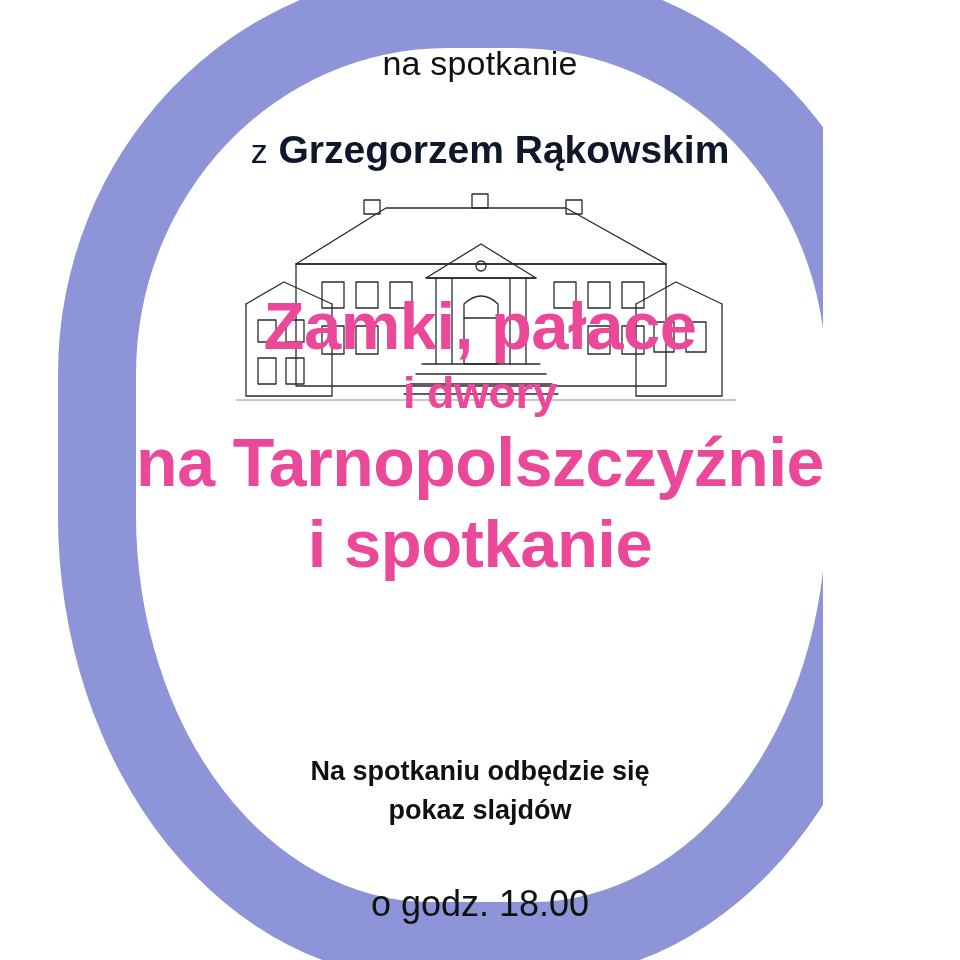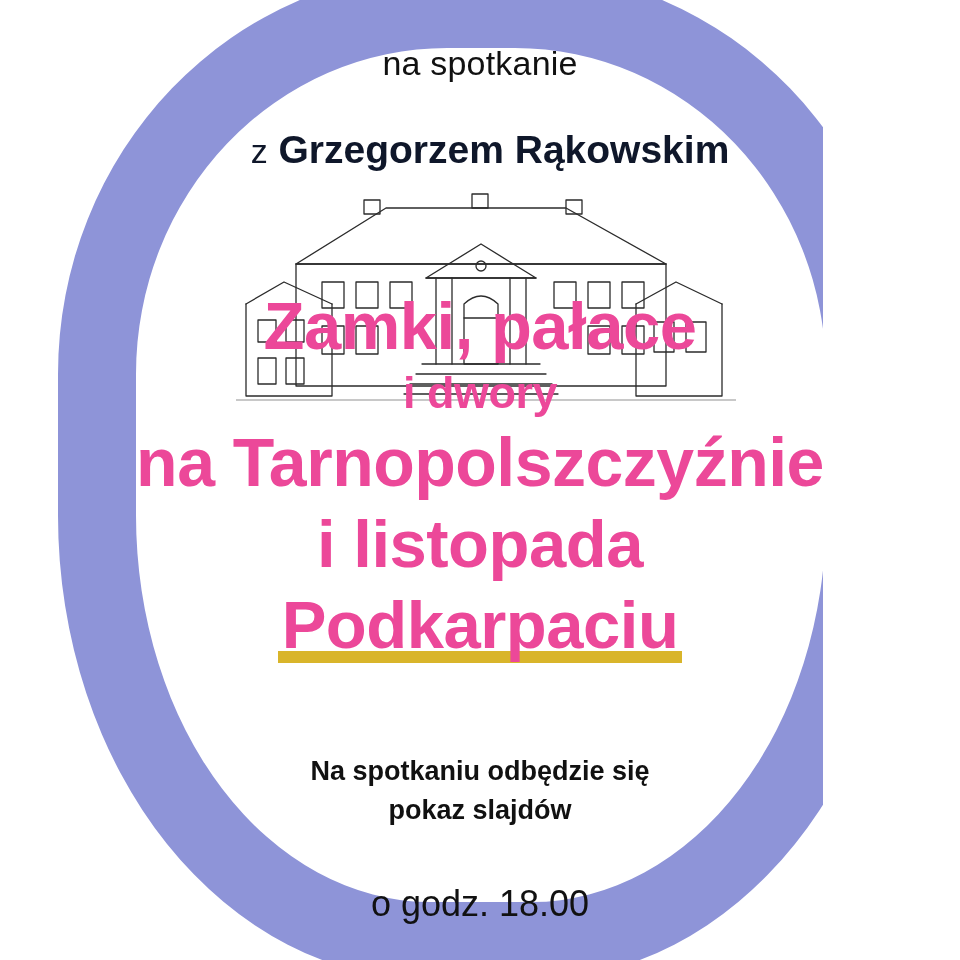--- a/index.html
+++ b/index.html
@@ -199,24 +199,21 @@
 
     <div class="line-guest">
       <span class="z-prefix">z</span>
       <span>Grzegorzem Rąkowskim</span>
     </div>
 
     <div class="title-block">
       <div class="title-line t1">Zamki, pałace</div>
       <div class="title-line t2">i dwory</div>
       <div class="title-line t3">na Tarnopolszczyźnie</div>
-      <div class="title-line t4">i listopada</div>
-      <div class="title-line t5">
-        <span class="hl">Podkarpaciu</span>
-      </div>
+      <div class="title-line t4">i spotkanie</div>
     </div>
 
     <div class="sub-block">
       <div>Na spotkaniu odbędzie się</div>
       <div>pokaz slajdów</div>
     </div>
 
     <div class="date-block">
       <div>o godz. 18.00</div>
     </div>

